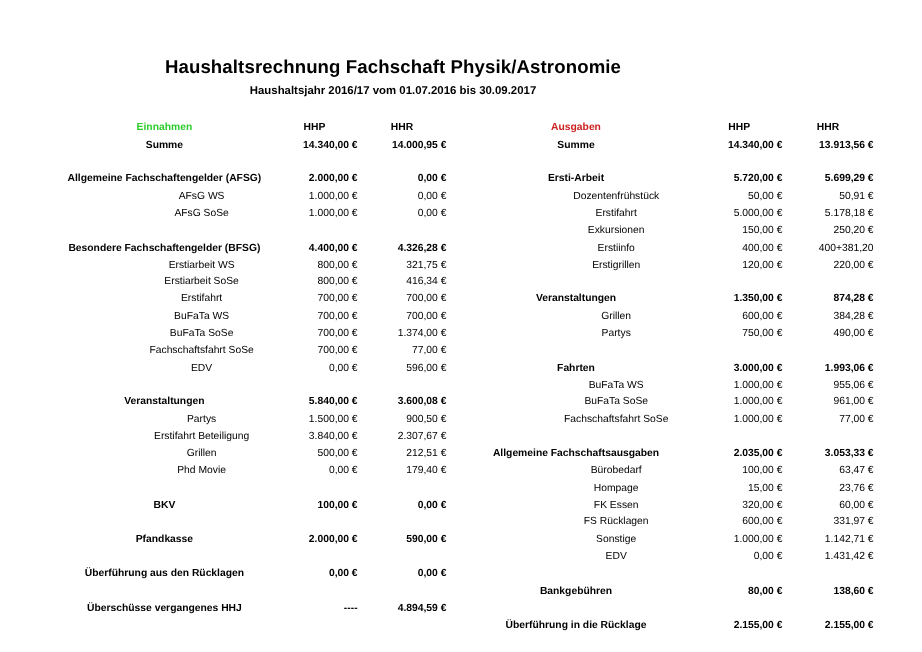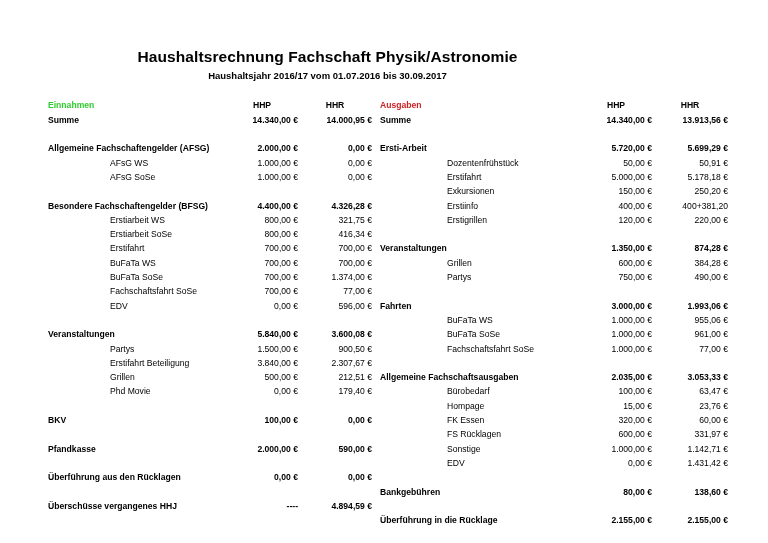--- a/index.html
+++ b/index.html
@@ -79,21 +79,21 @@
   
   .col-left col.c-label { width: 178px; }
   .col-left col.c-hhp   { width: 72px; }
   .col-left col.c-hhr   { width: 74px; }
 
   
   .col-right col.c-label { width: 200px; }
   .col-right col.c-hhp   { width: 72px; }
   .col-right col.c-hhr   { width: 76px; }
 
-  td.label { text-align: left; }
+  td.label { text-align: center; }
   td.num   { text-align: right; padding-right: 2px; }
 
   
   .section-title {
     font-size: 14px;
     font-weight: bold;
     line-height: 17px;
   }
   .section-title.green { color: #2ECC2E; }
   .section-title.red   { color: #CC2222; margin-top: 24px; }

